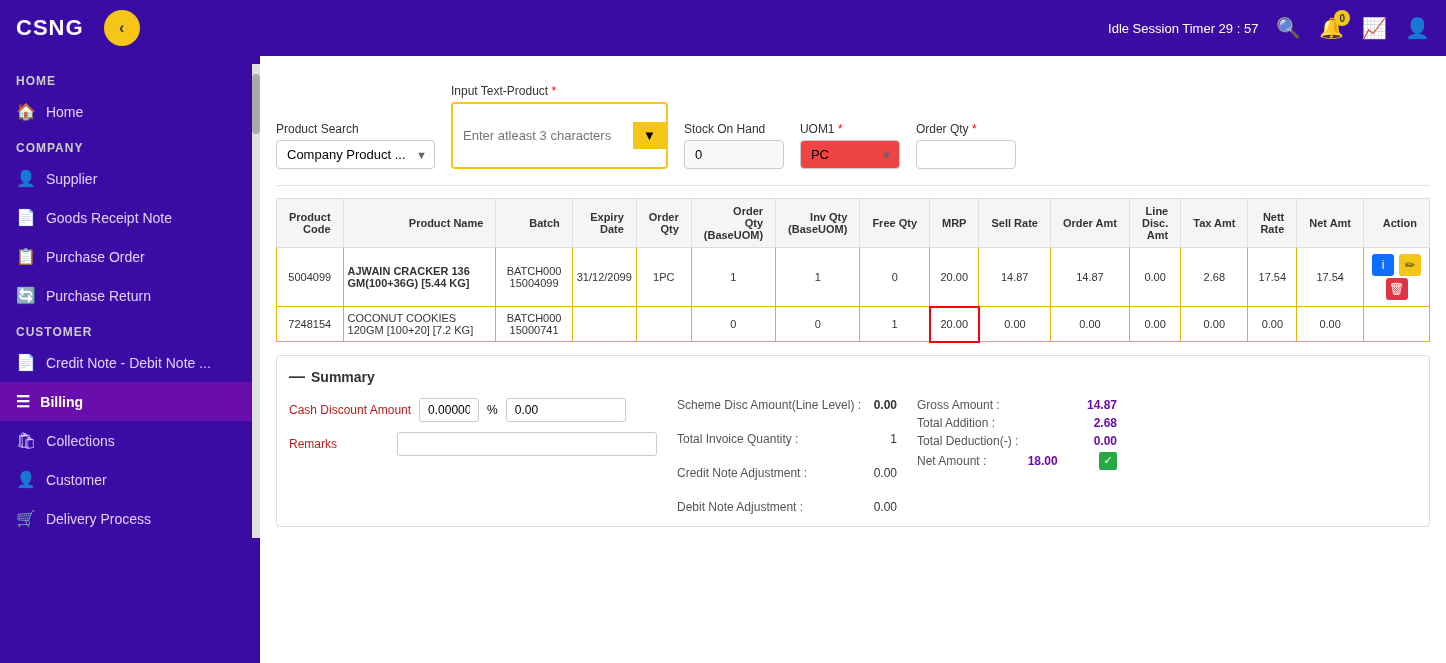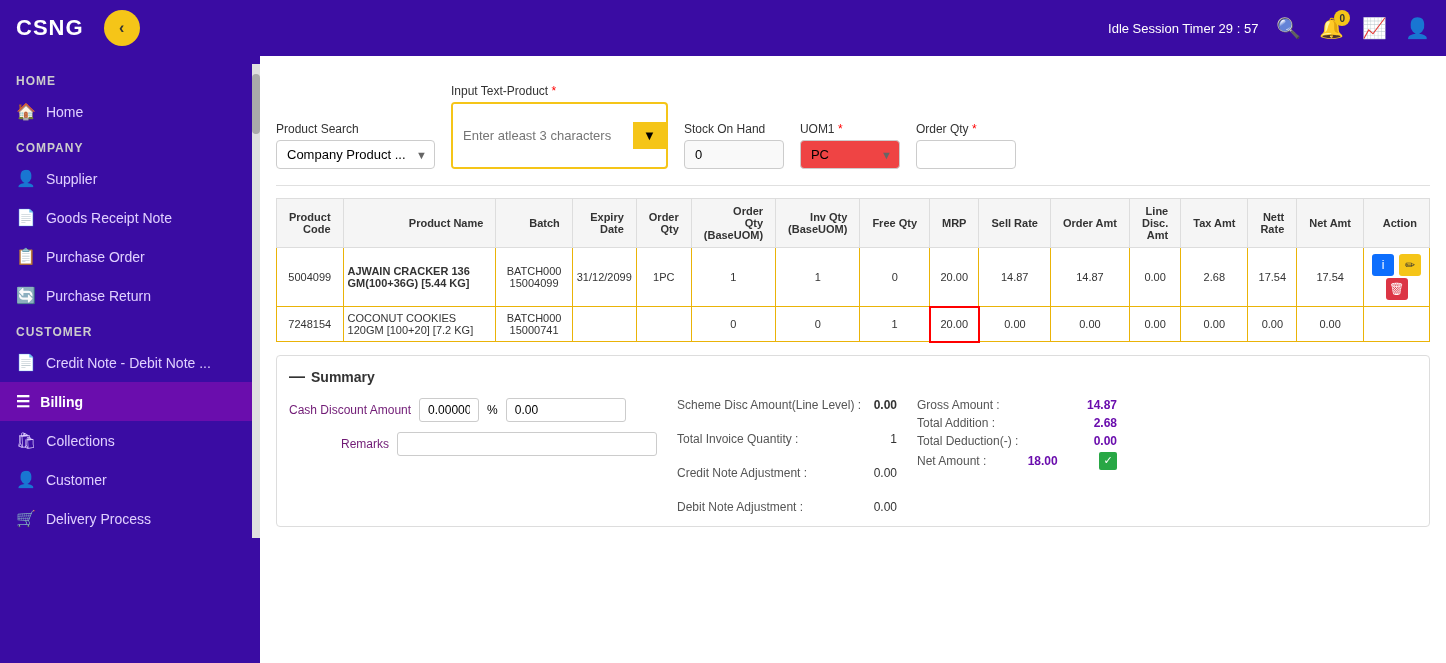--- a/index.html
+++ b/index.html
@@ -268,21 +268,21 @@
       flex-direction: column;
       gap: 10px;
       min-width: 350px;
     }
     .summary-row {
       display: flex;
       align-items: center;
       gap: 8px;
       font-size: 12px;
     }
-    .summary-row label { color: #701a75; min-width: 100px; text-align: right; }
+    .summary-row label { color: #b91c1c; min-width: 100px; text-align: left; }
     .summary-input {
       border: 1px solid #ccc;
       border-radius: 3px;
       padding: 4px 8px;
       font-size: 12px;
       width: 120px;
     }
     .summary-input-wide {
       border: 1px solid #ccc;
       border-radius: 3px;

